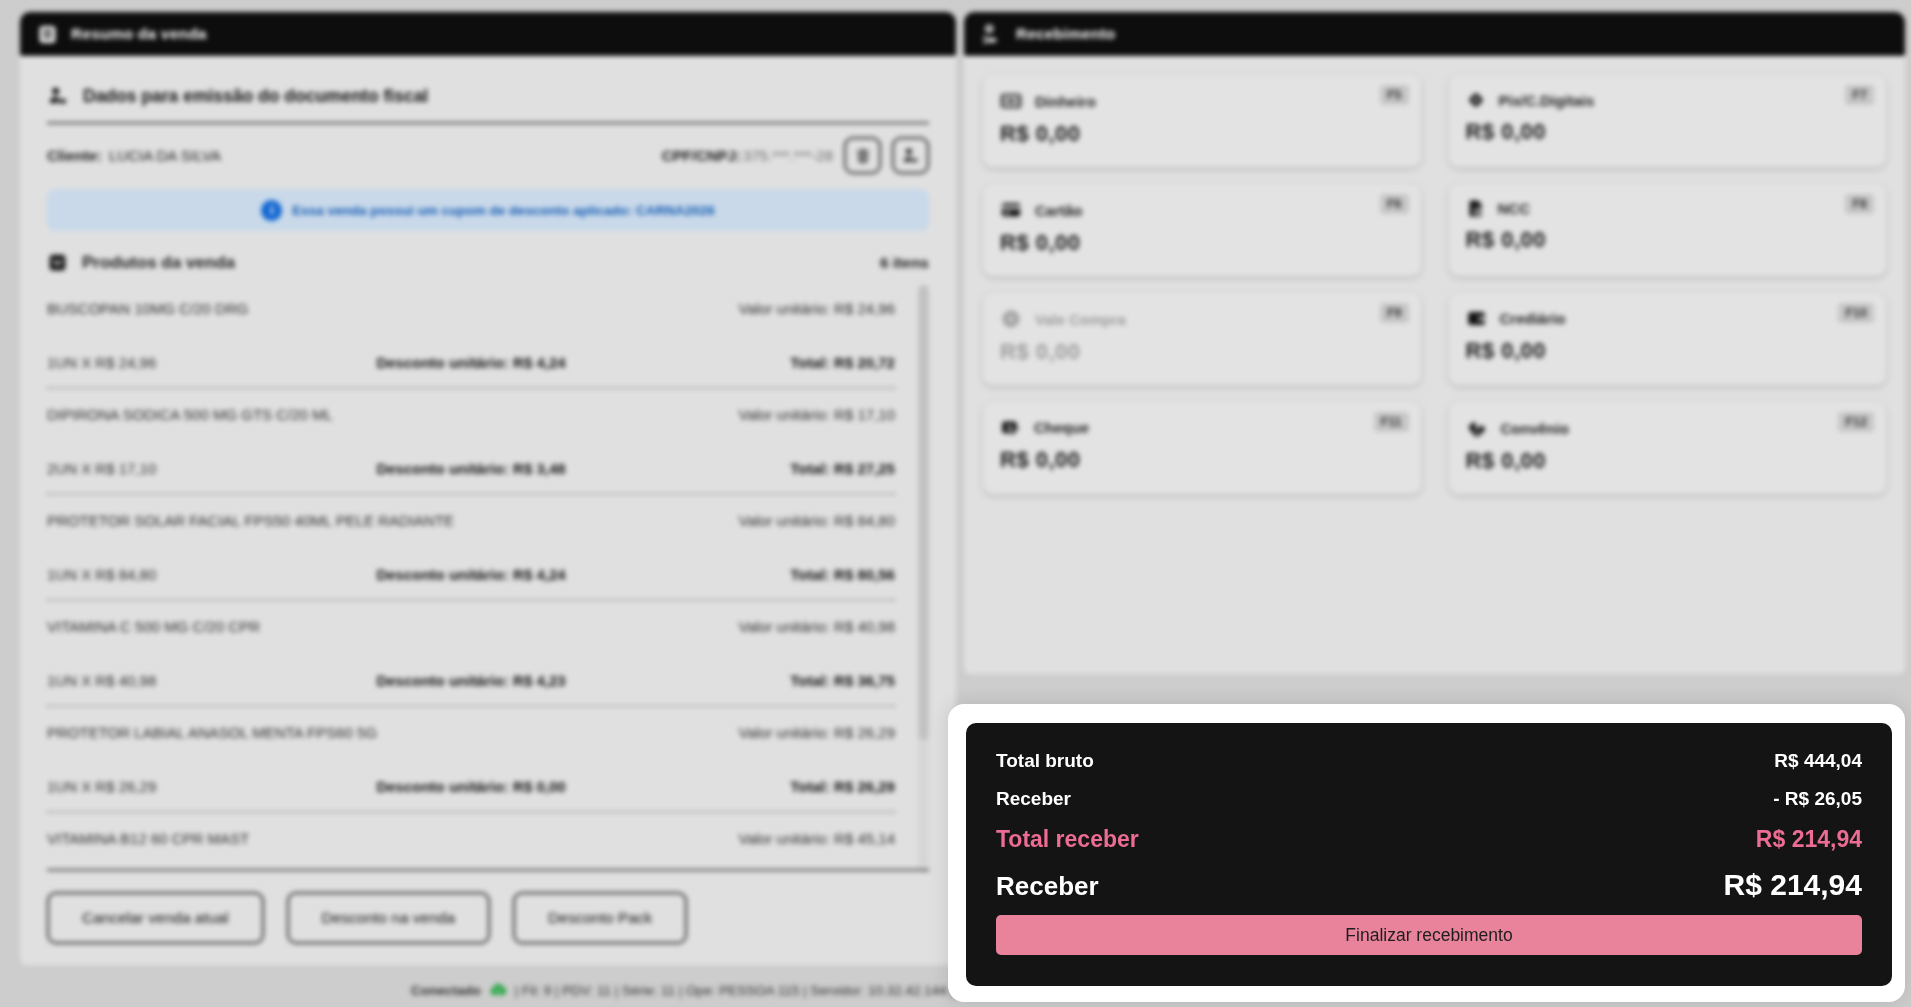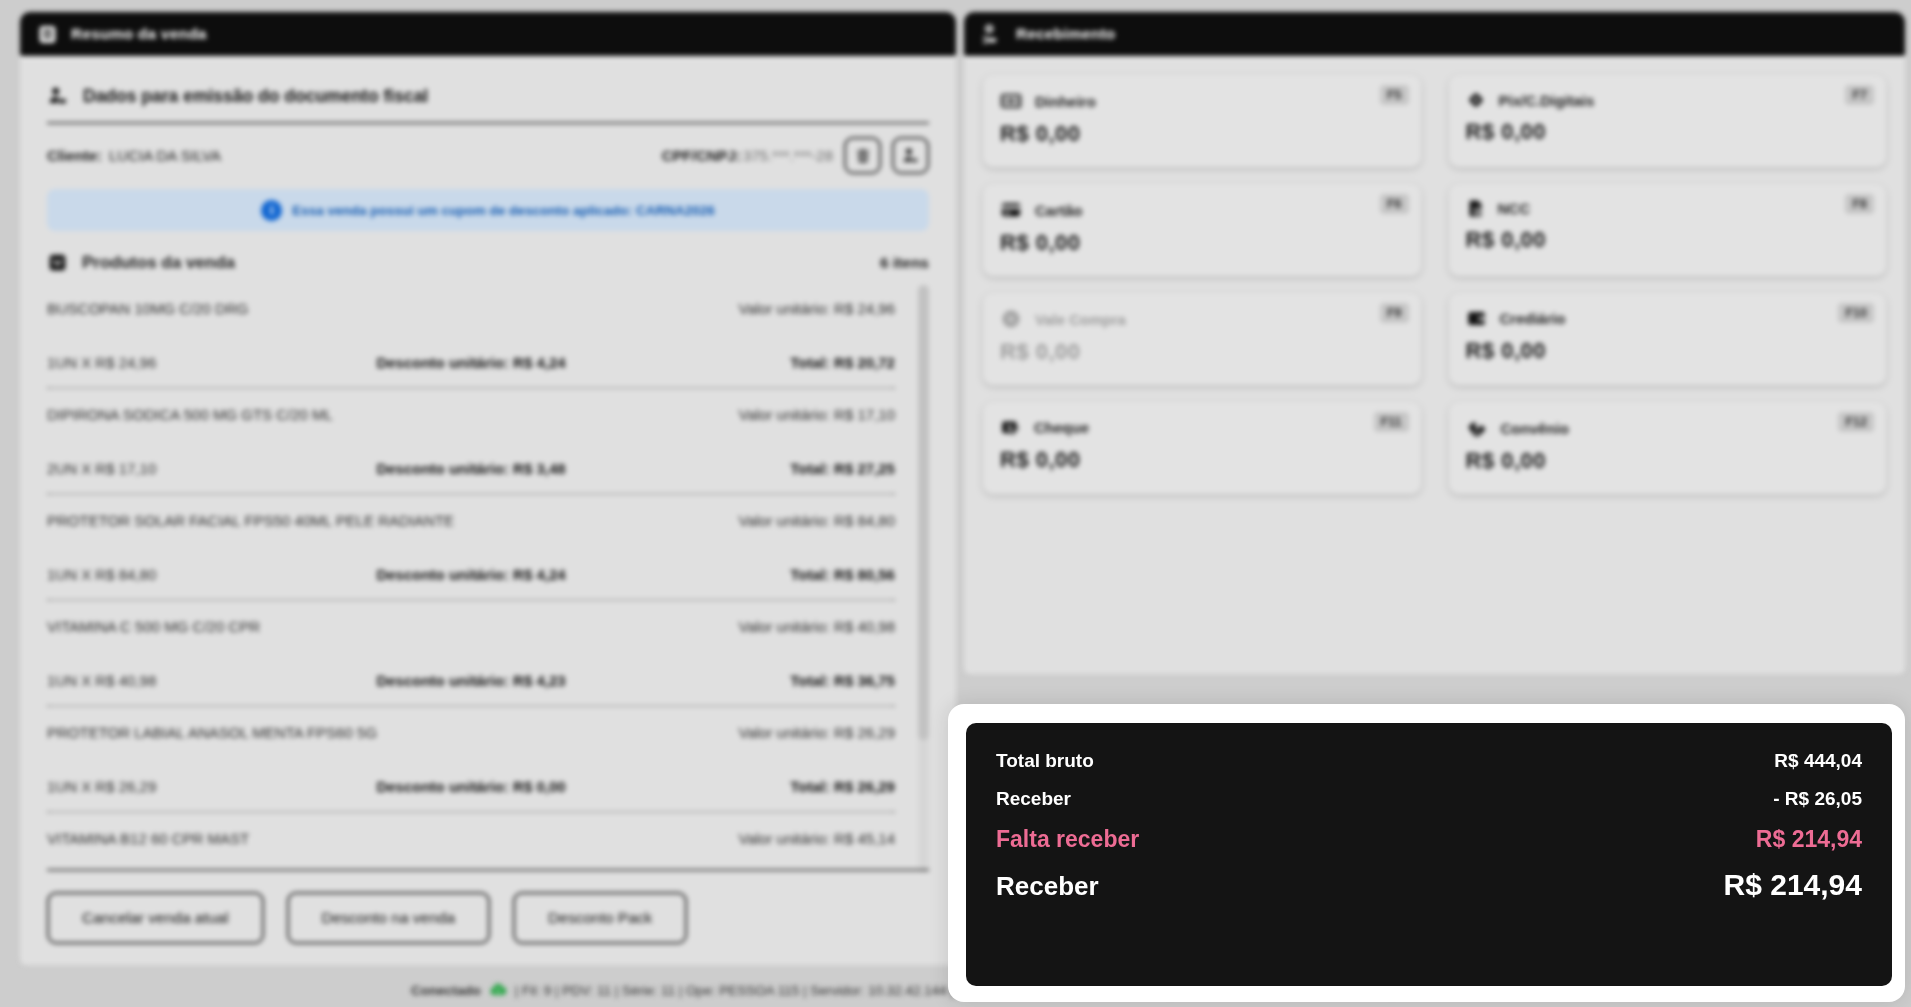--- a/index.html
+++ b/index.html
@@ -420,21 +420,22 @@
   <div id="summary-box">
     <div class="srow normal">
       <span class="s-label">Total bruto</span>
       <span class="s-value">R$ 444,04</span>
     </div>
     <div class="srow normal">
       <span class="s-label">Receber</span>
       <span class="s-value">- R$ 26,05</span>
     </div>
     <div class="srow pink">
-      <span class="s-label">Falta receber</span>
+      <span class="s-label">Total receber</span>
       <span class="s-value">R$ 214,94</span>
     </div>
     <div class="srow big">
       <span class="s-label">Receber</span>
       <span class="s-value">R$ 214,94</span>
     </div>
+    <button class="finish-btn">Finalizar recebimento</button>
   </div>
 </div>
 
 </body></html>

